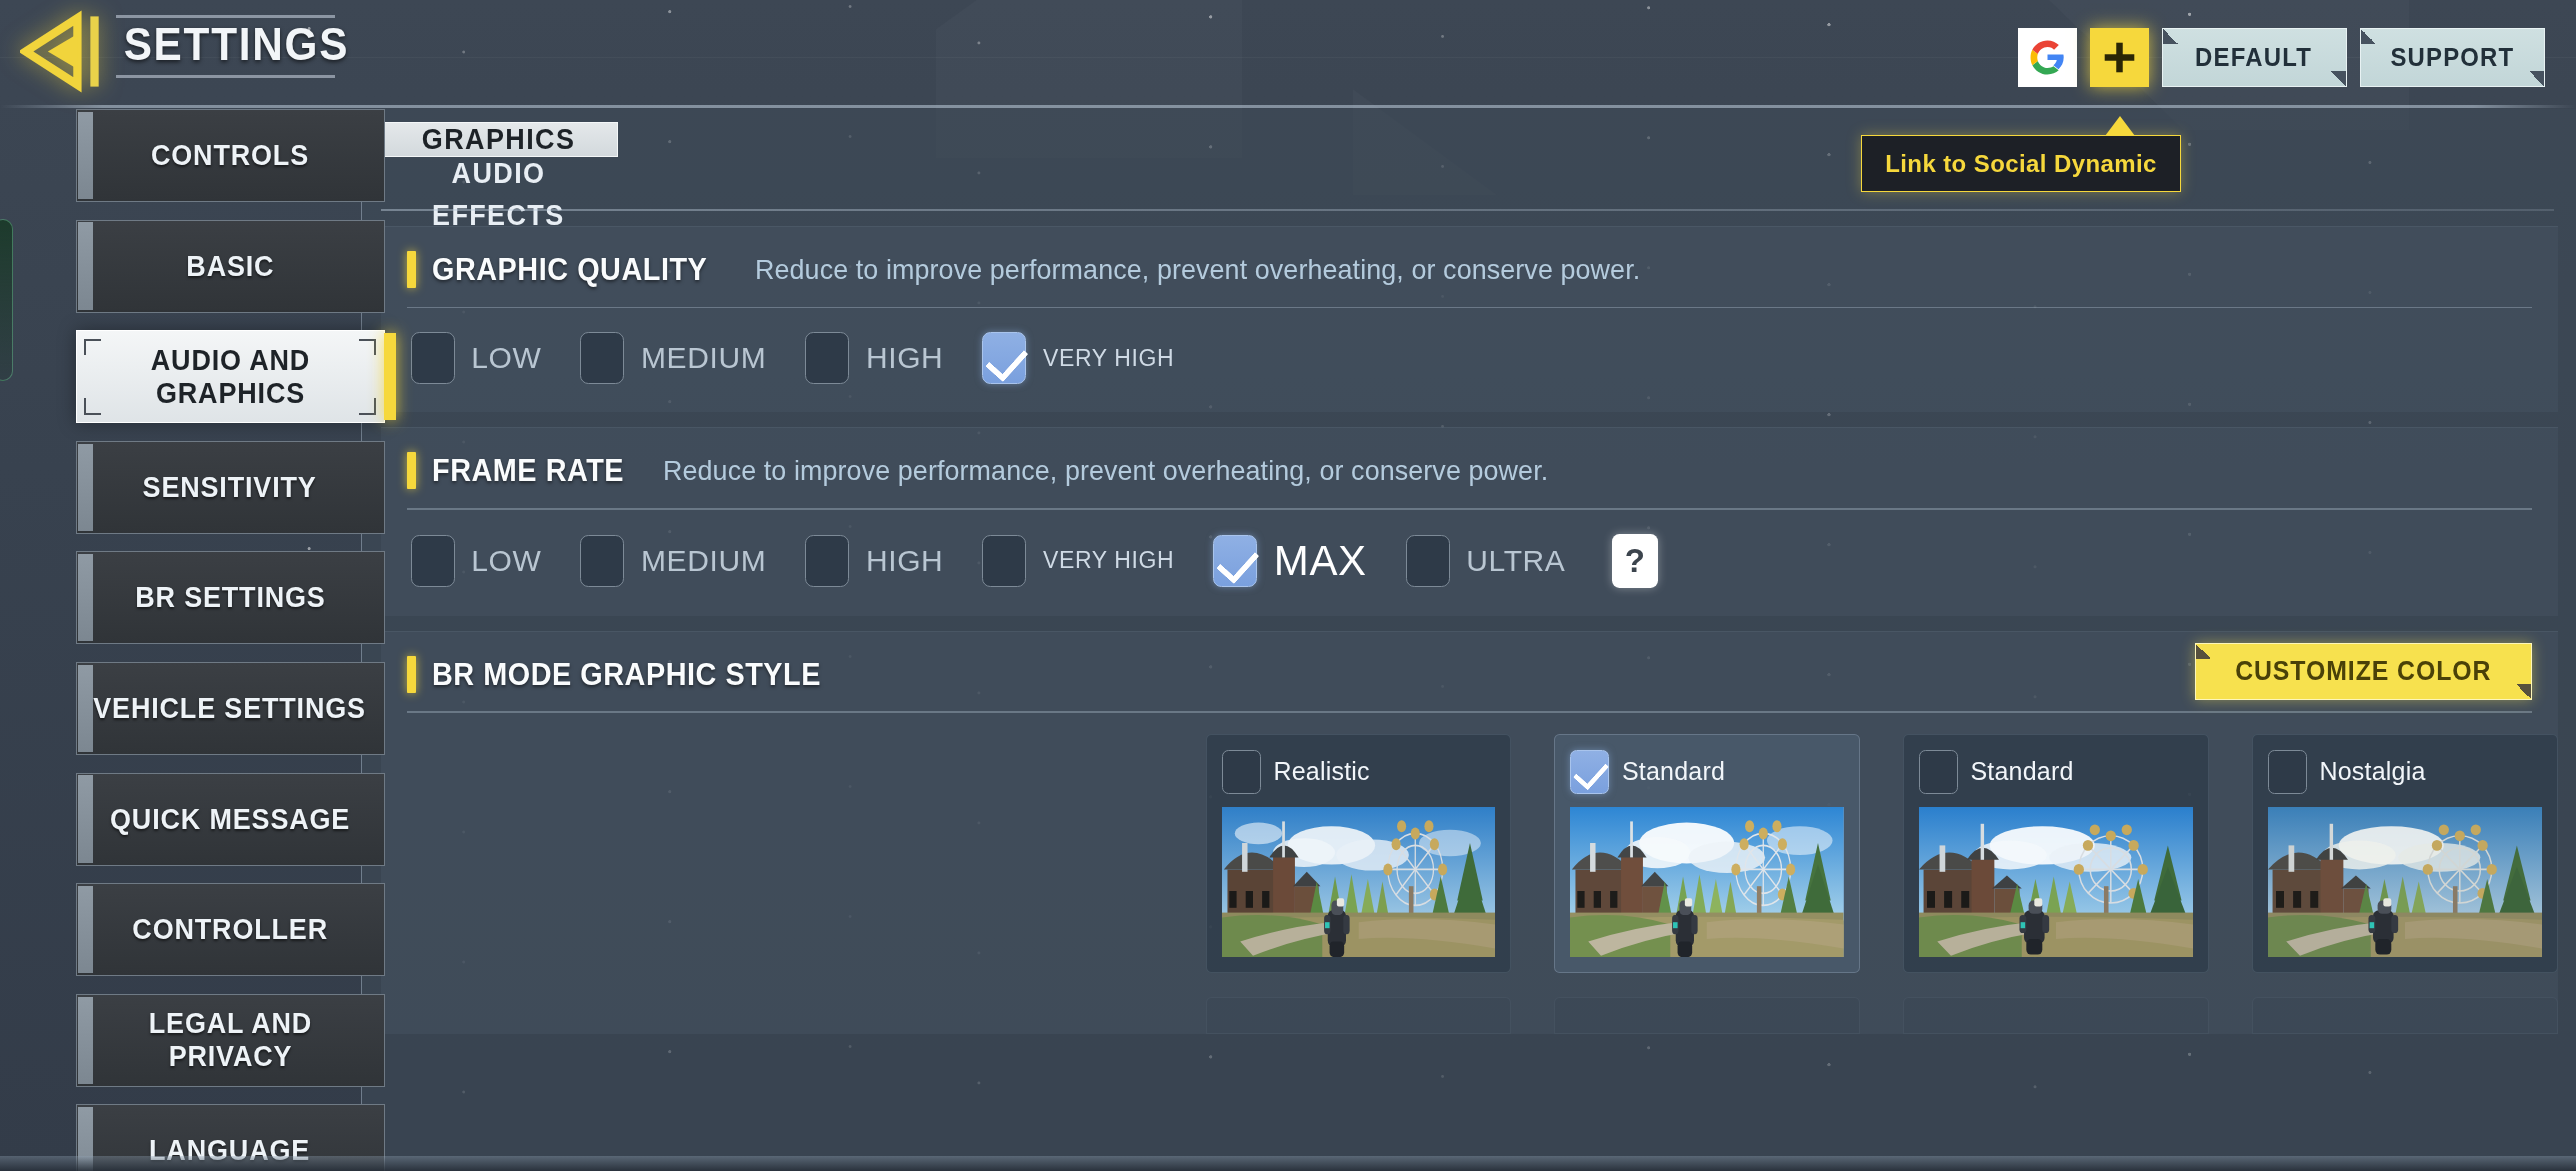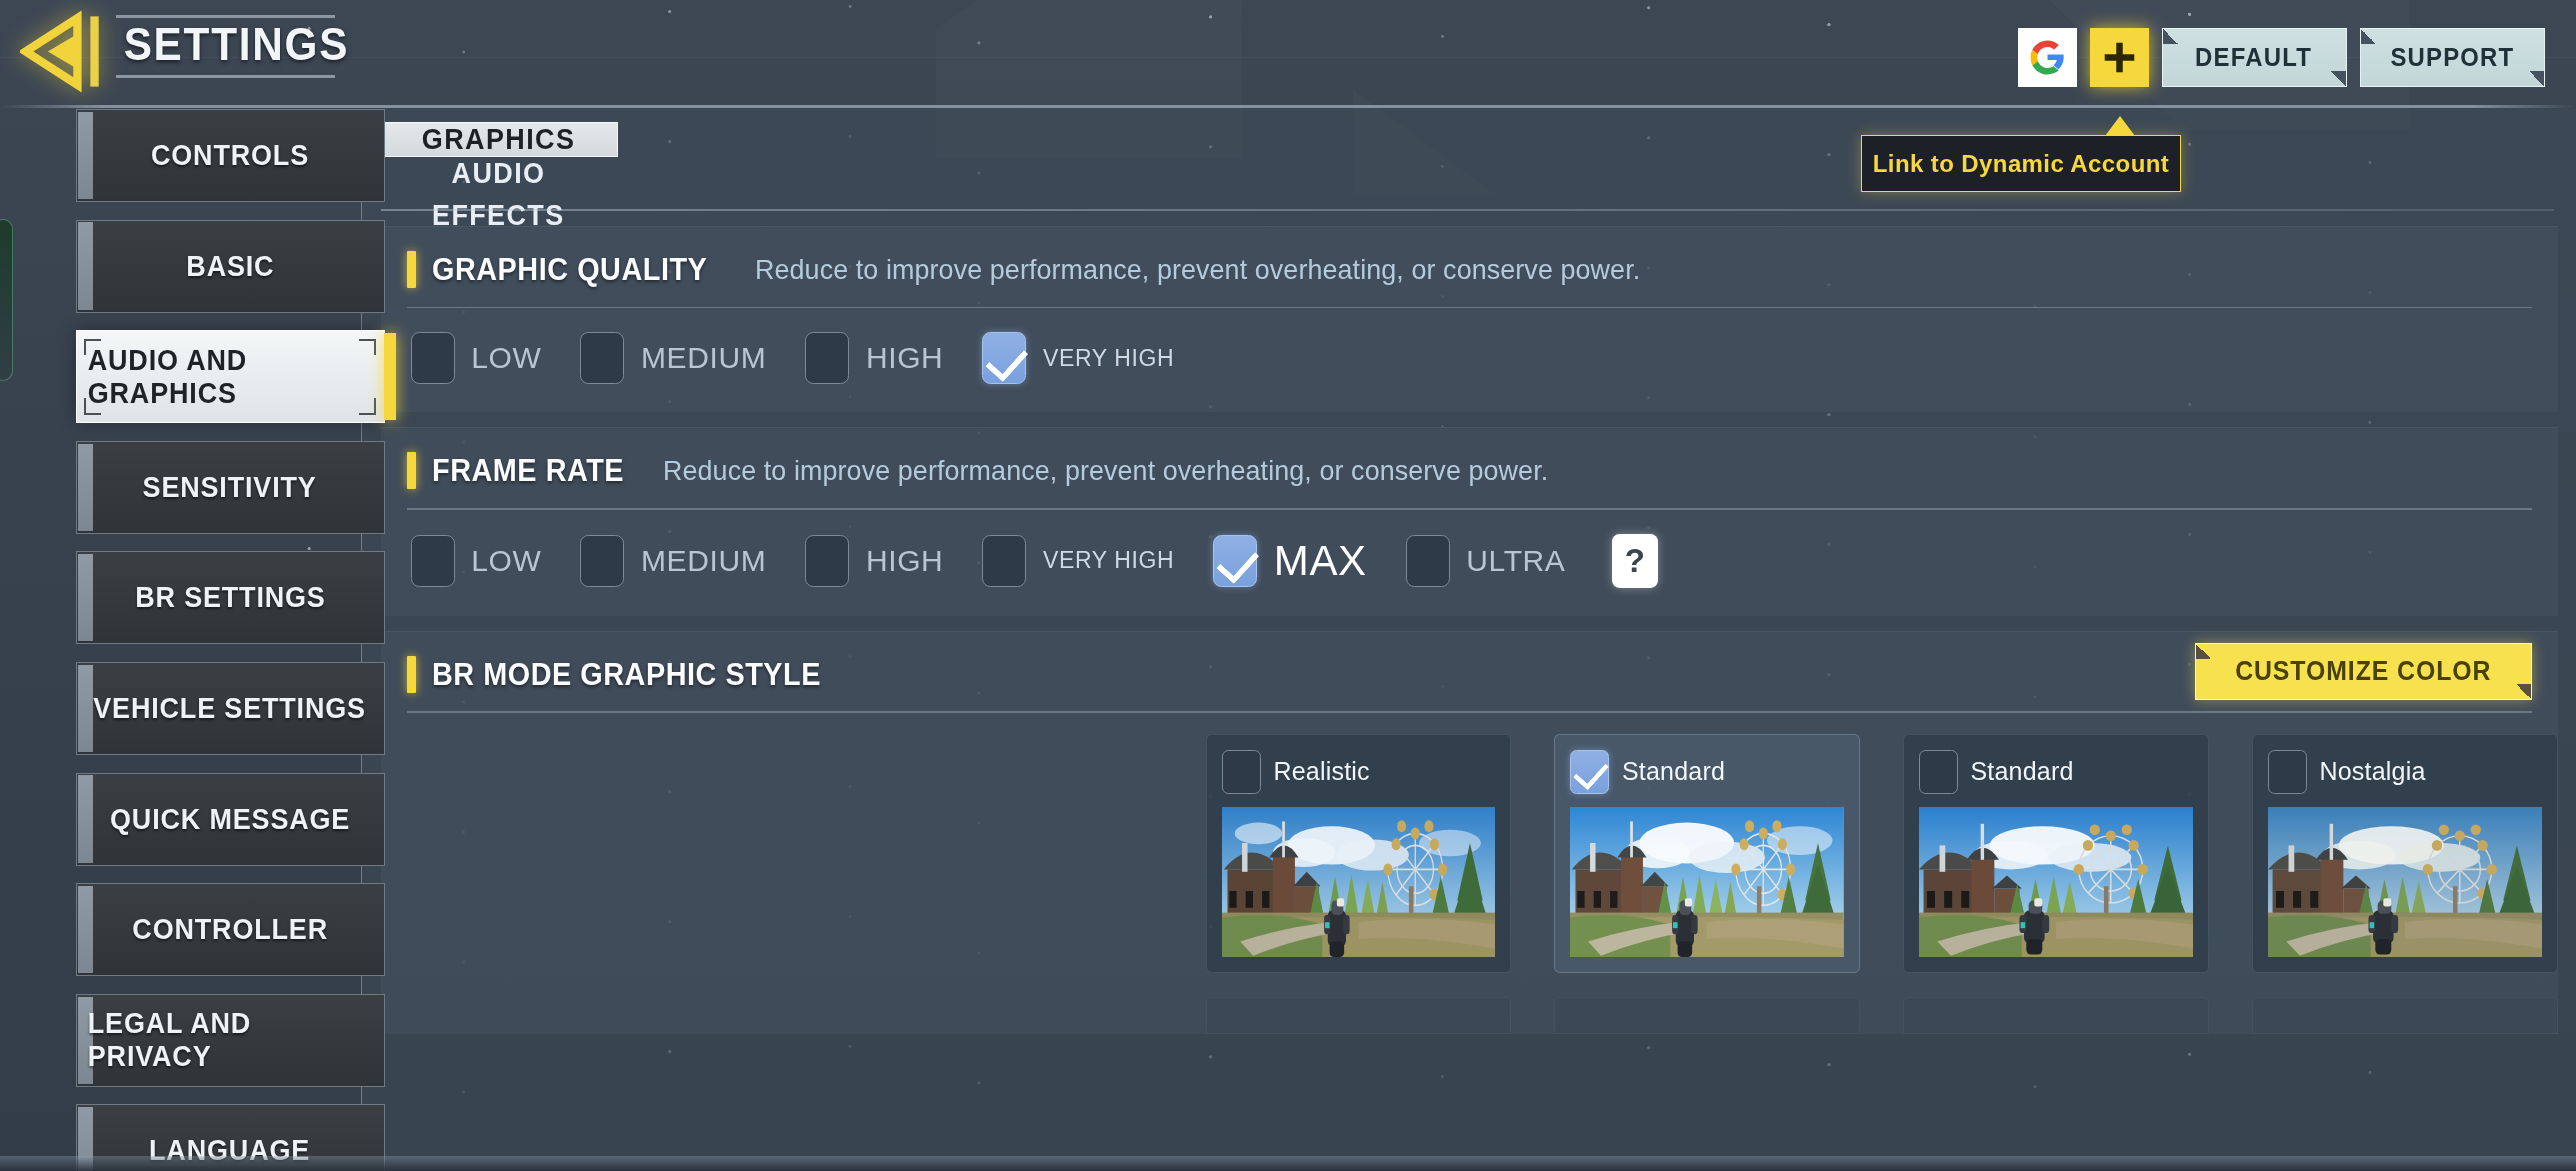--- a/index.html
+++ b/index.html
@@ -8,20 +8,21 @@
     overflow: hidden;
     background: #1c222b;
     font-family: "Liberation Sans", sans-serif;
   }
   #app {
     position: relative;
     width: 2576px; height: 1171px;
     background:
       linear-gradient(180deg, #3d4754 0%, #38424f 40%, #333c49 100%);
     overflow: hidden;
+    text-align: center;
   }
 
   
   .bg-stars { position:absolute; inset:0; pointer-events:none;
     background-image:
       radial-gradient(circle at 12% 22%, rgba(255,255,255,.55) 0 1.1px, transparent 1.9px),
       radial-gradient(circle at 26% 9%,  rgba(255,255,255,.45) 0 1.2px, transparent 1.9px),
       radial-gradient(circle at 38% 33%, rgba(255,255,255,.35) 0 0.9px, transparent 1.9px),
       radial-gradient(circle at 47% 13%, rgba(255,255,255,.5) 0 1.3px, transparent 1.9px),
       radial-gradient(circle at 56% 28%, rgba(255,255,255,.3) 0 0.9px, transparent 1.9px),
@@ -290,21 +291,21 @@
         <div class="notch-br"></div>
       </div>
 
     </div>
 
     <div id="header-underline"></div>
   </div>
 
   <div id="tooltip">
     <div class="arrow"></div>
-    <span>Link to Dynamic Account</span>
+    <span>Link to Social Dynamic</span>
   </div>
 
   <div class="edge-green"></div>
 
   <div id="sidebar">
 
     <div class="nav-item">
       <div class="accent"></div>
       <div class="label">CONTROLS</div>
     </div>

